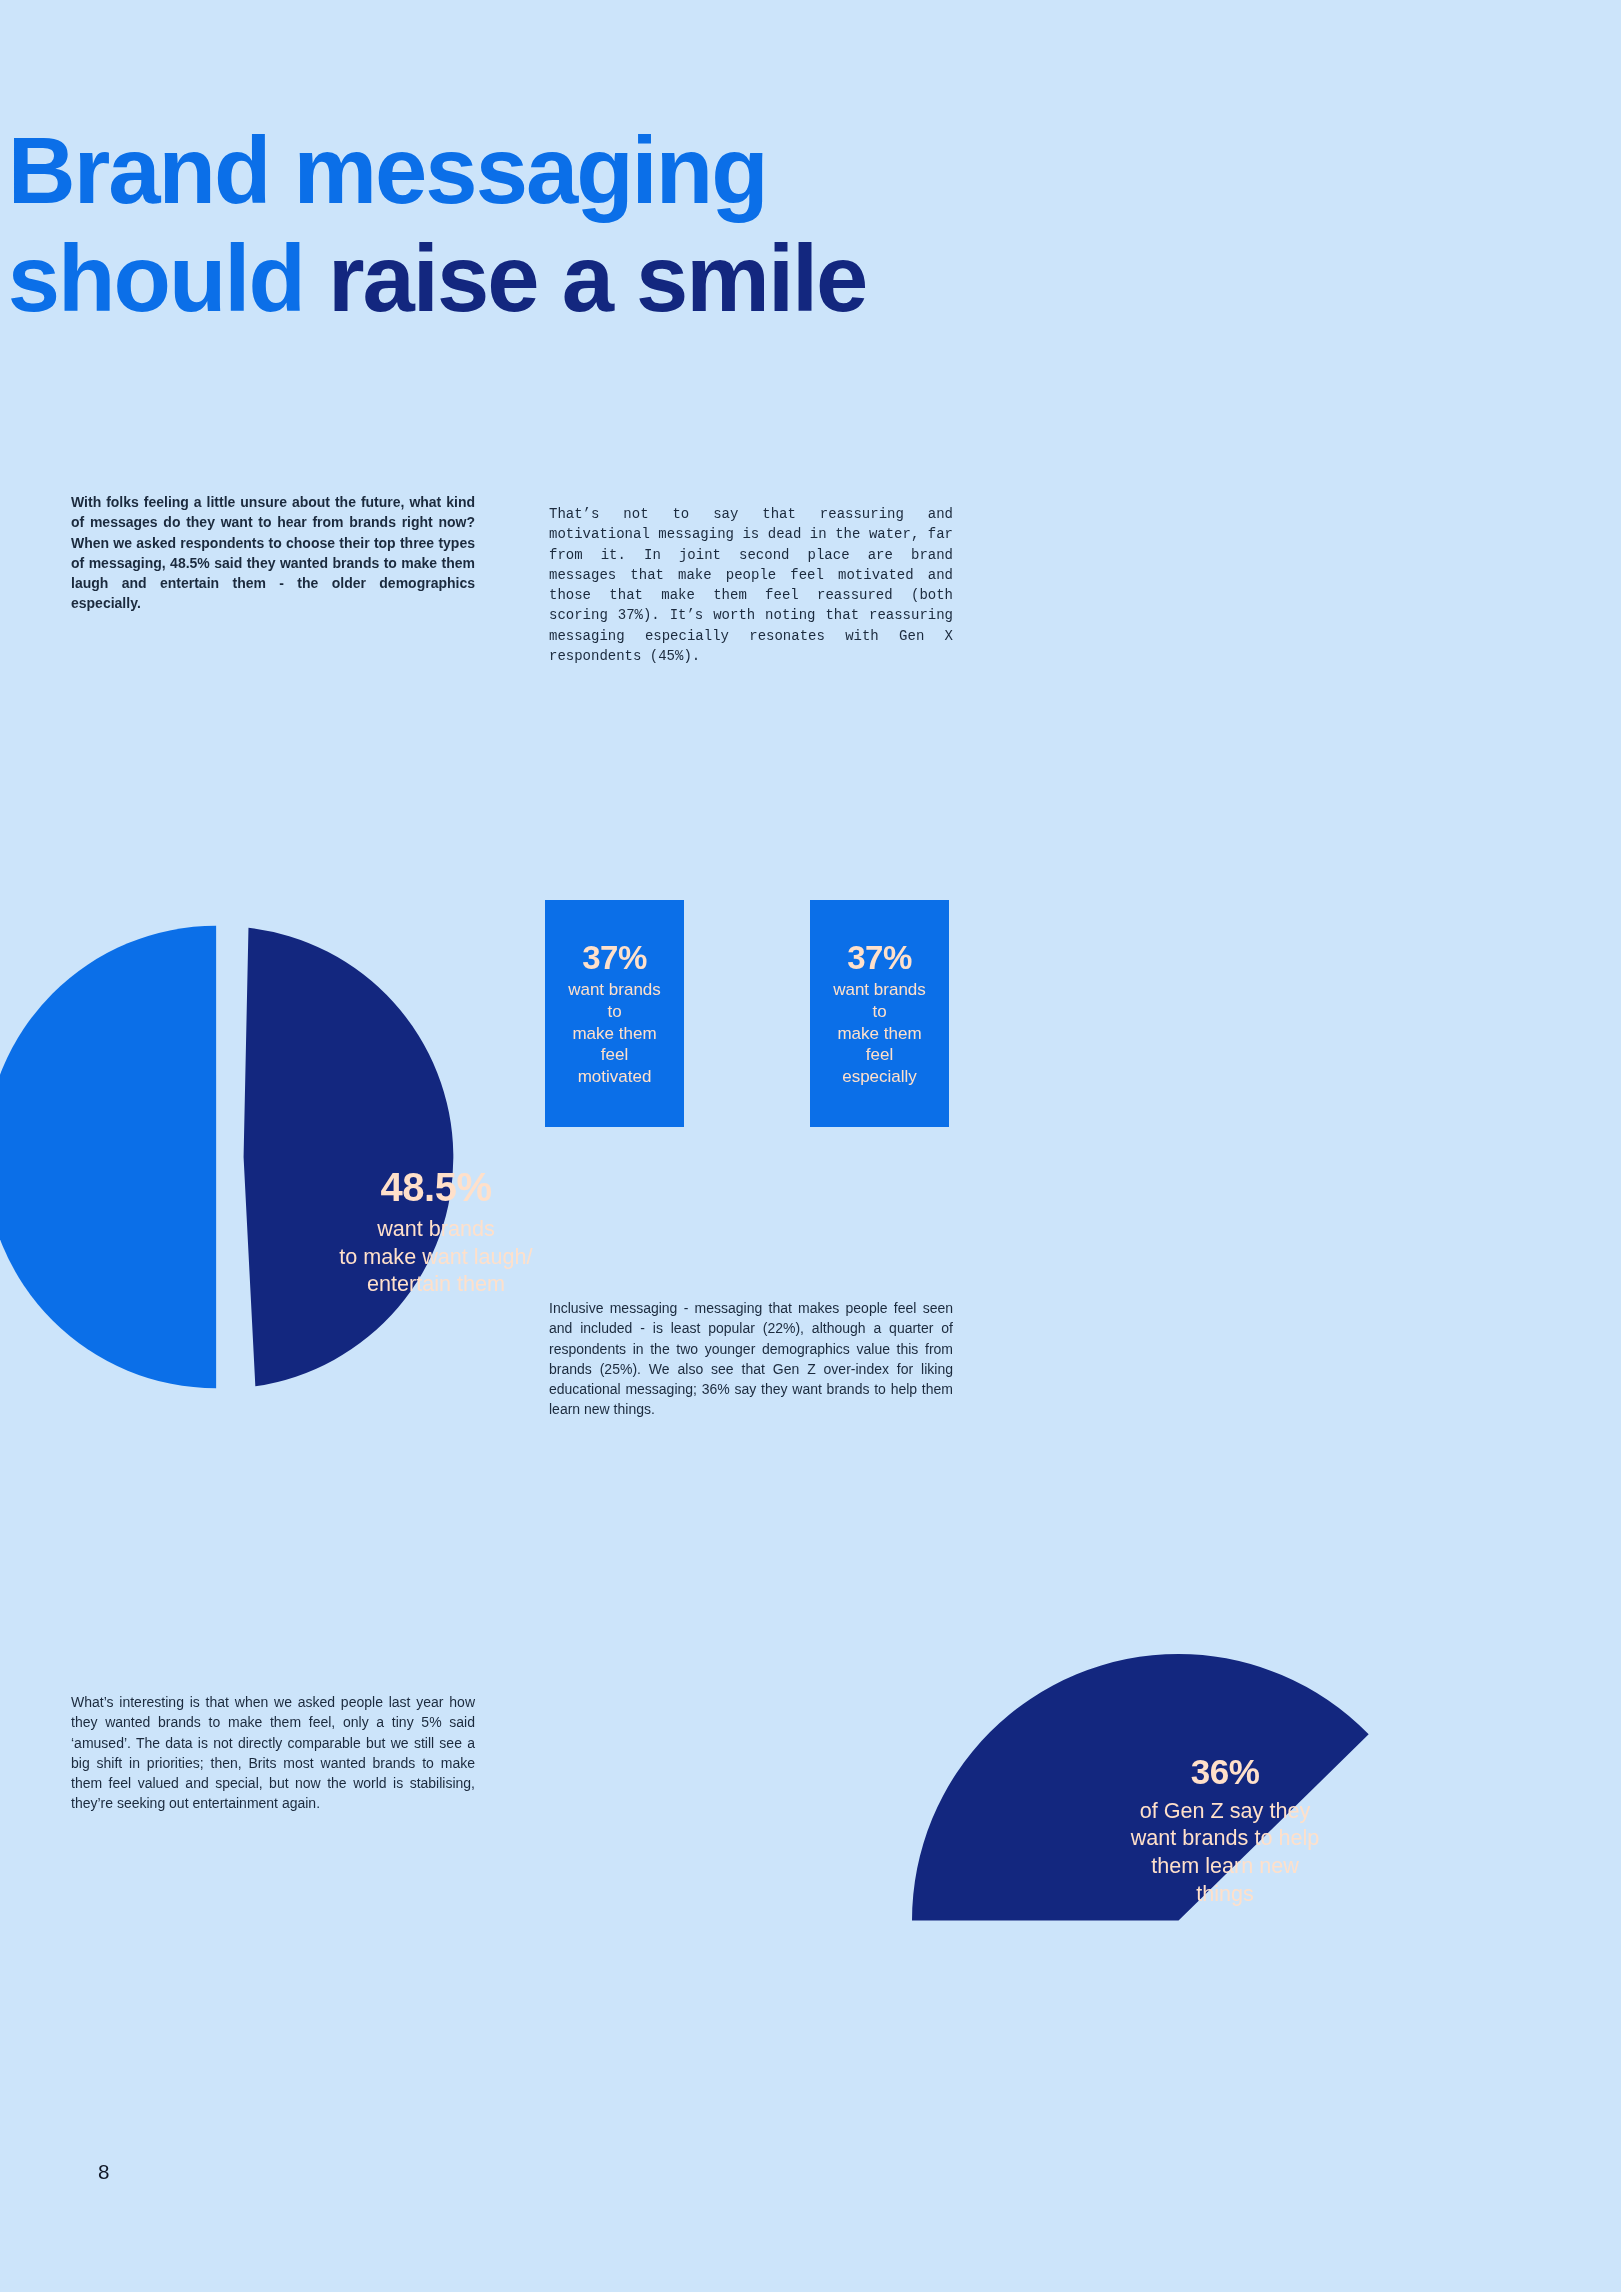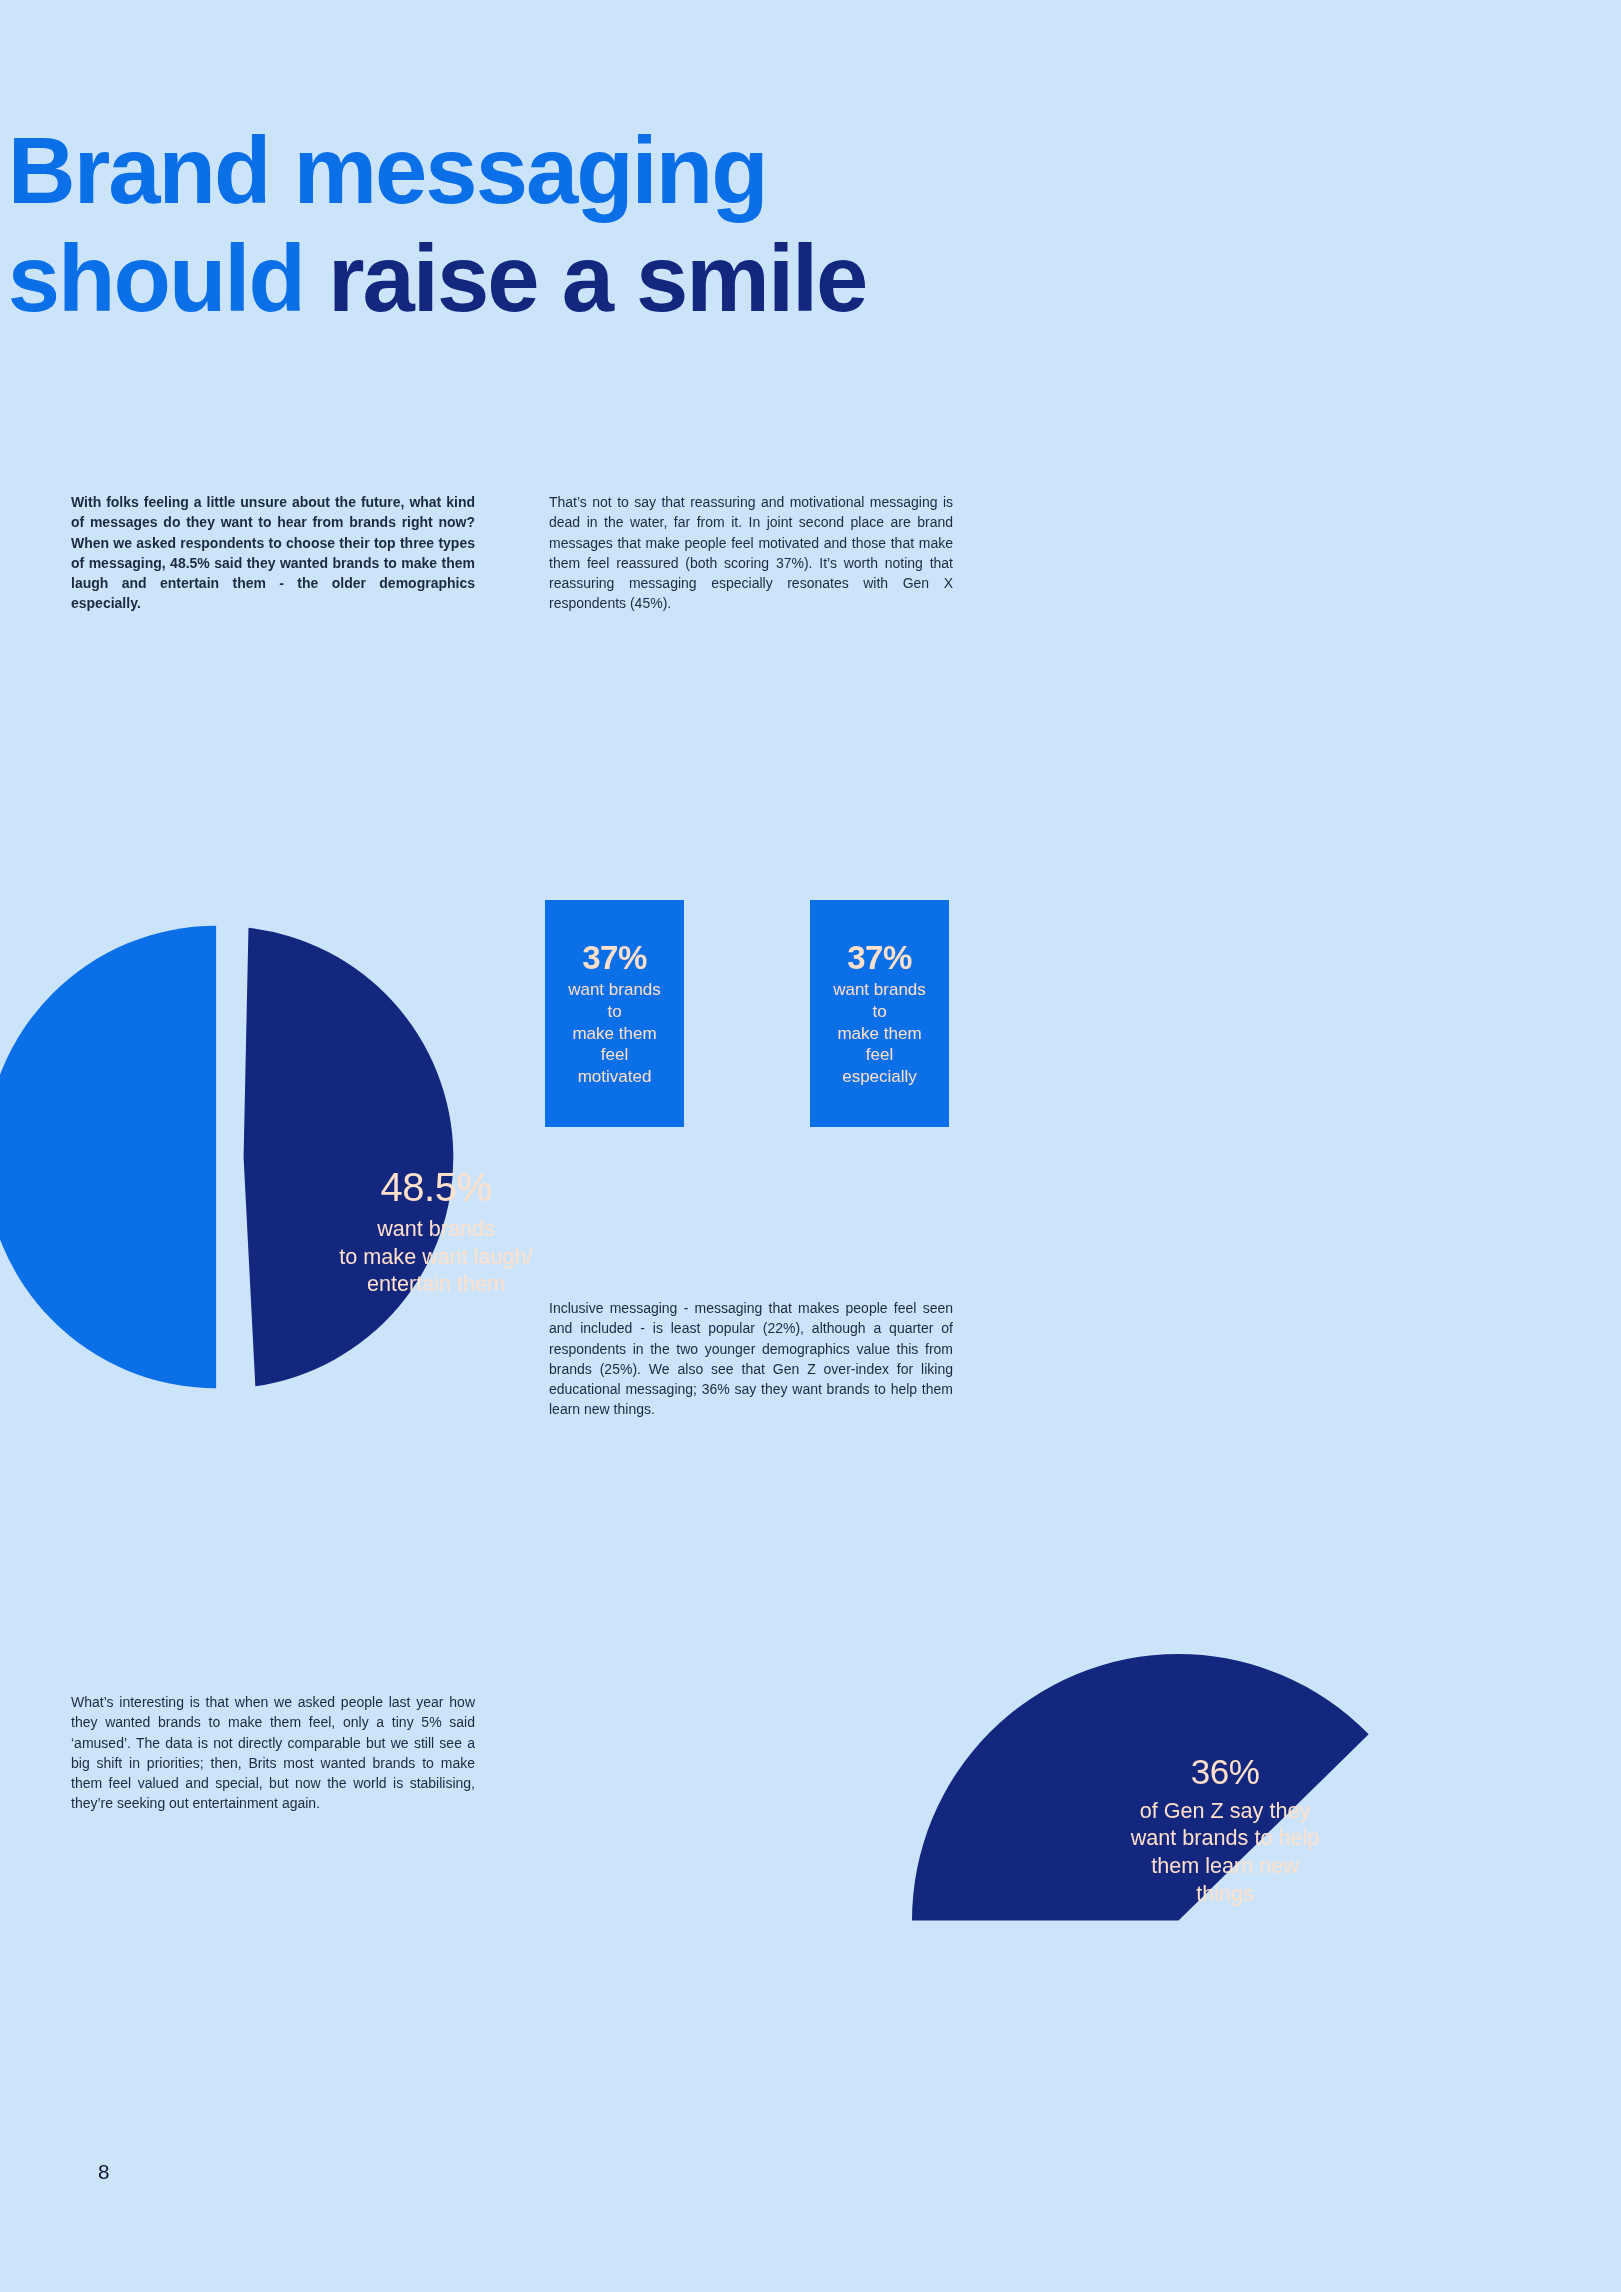--- a/index.html
+++ b/index.html
@@ -46,21 +46,21 @@
   p.body {
     margin: 4px;
     color: #1b2a3d;
     font-size: 14px;
     line-height: 1.45;
     text-align: justify;
   }
   p.body.bold { font-weight: bold; }
 
   #intro-left  { top: 488px; }
-  #para-right-1 { top: 488px; }
+  #para-right-1 { top: 500px; font-family: Liberation Mono, monospace; }
   #para-right-2 { top: 1294px; }
   #para-left-2  { top: 1688px; }
 
   
   #pie-chart {
     position: absolute;
     left: -21.6px;
     top: 912px;
     width: 490px;
     height: 490px;
@@ -69,21 +69,21 @@
 
   .slice-label {
     position: absolute;
     color: #ffe0ca;
     text-align: center;
     line-height: 1.28;
   }
   .slice-label .big {
     display: block;
     font-size: 40px;
-    font-weight: normal;
+    font-weight: bold;
     letter-spacing: -0.5px;
     margin-bottom: 2px;
   }
   .slice-label .sub {
     display: block;
     font-size: 21.6px;
   }
 
   #pie-label {
     left: 294px;

